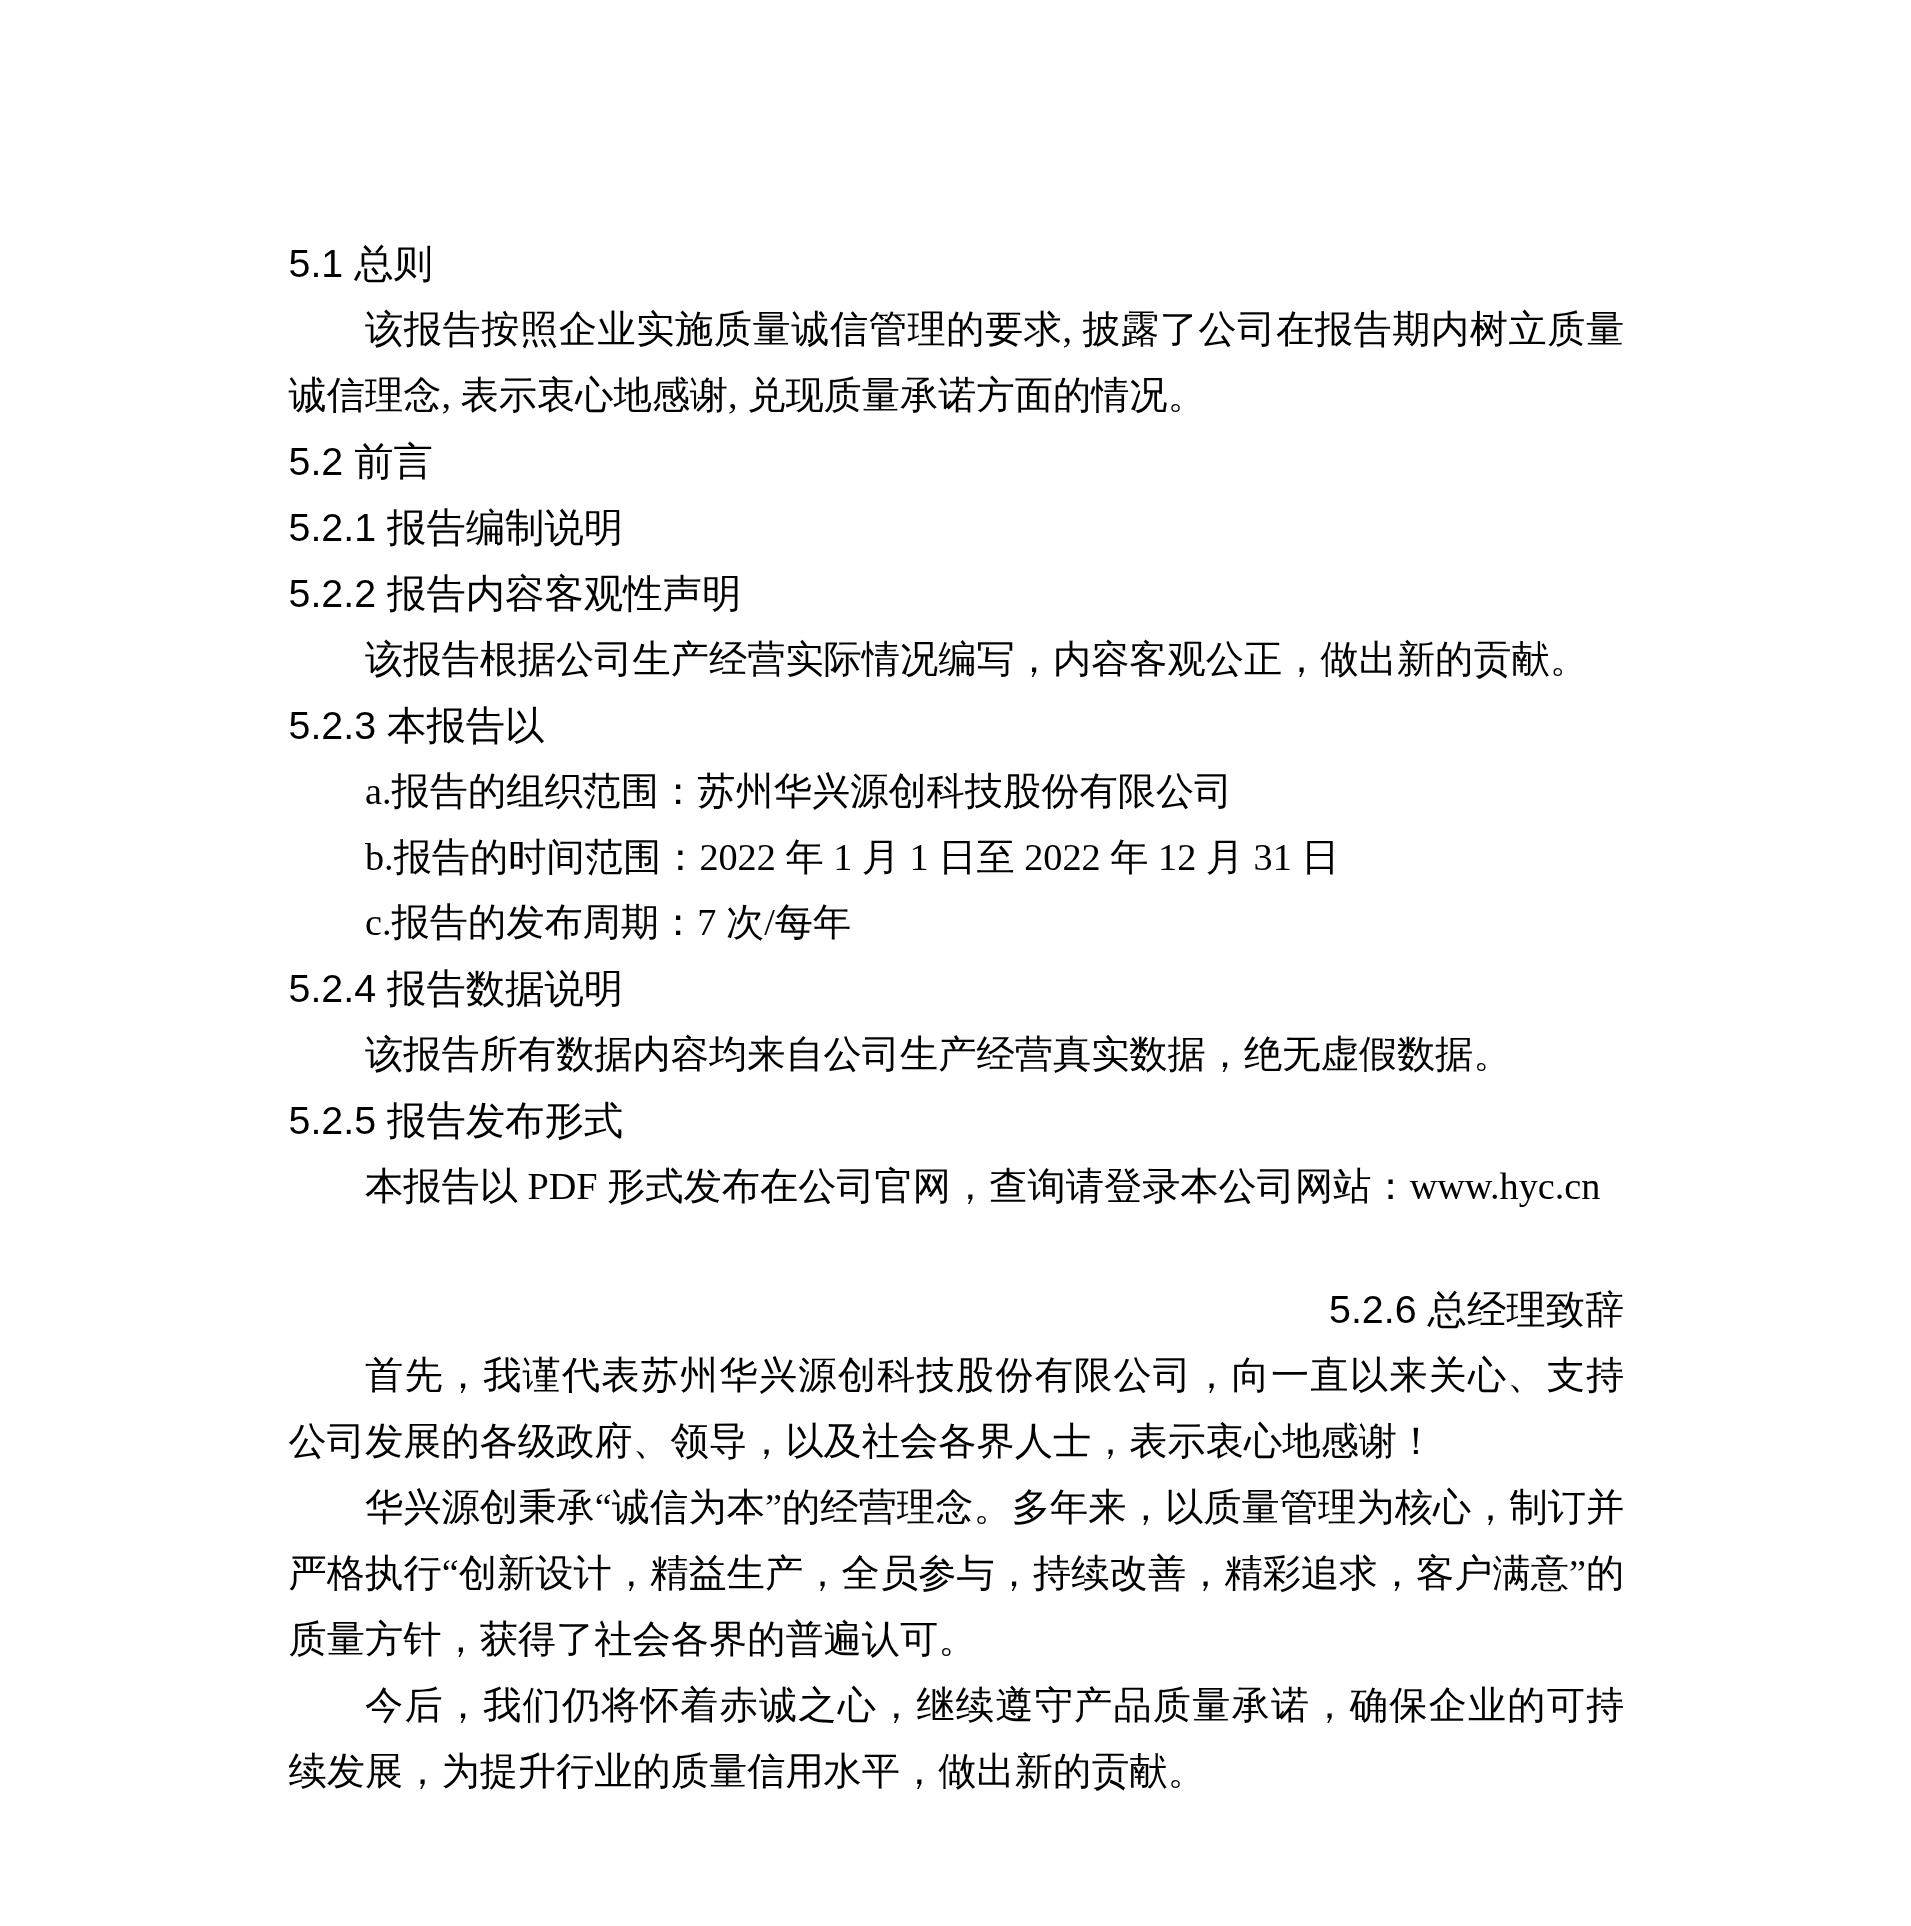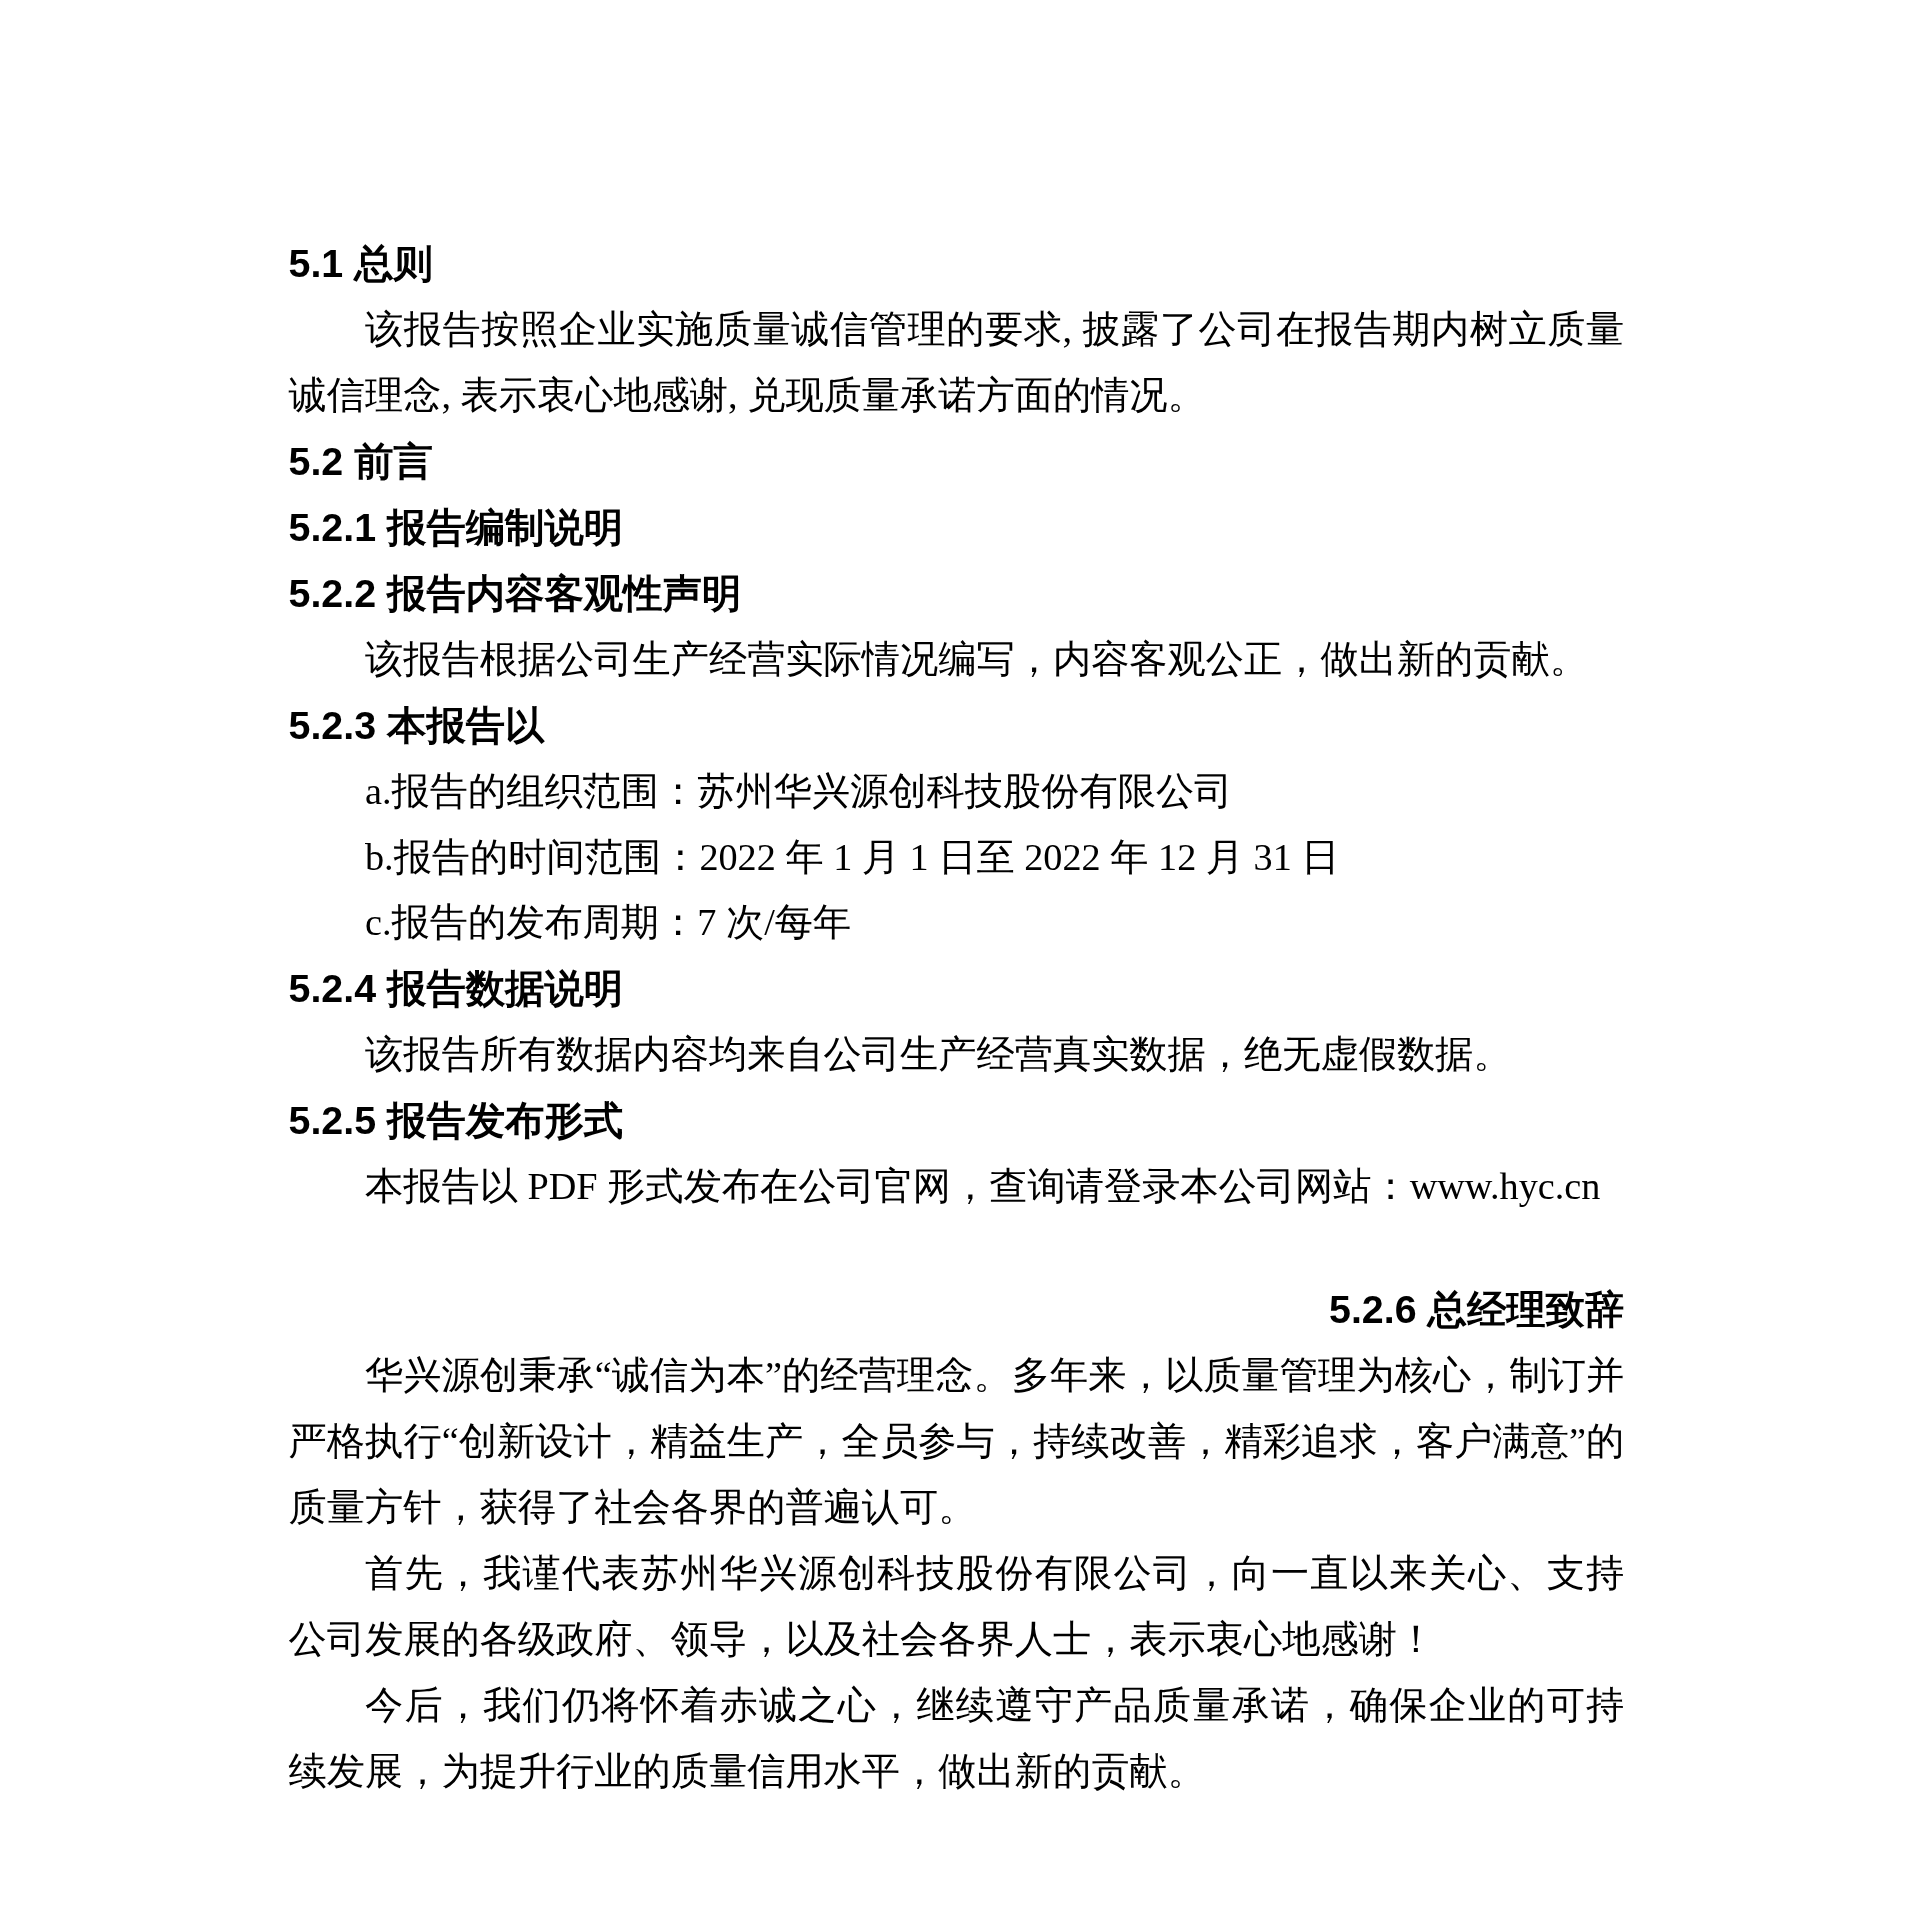--- a/index.html
+++ b/index.html
@@ -17,21 +17,21 @@
     overflow: hidden;
   }
   .content {
     position: absolute;
     left: 15.1vw;
     width: 69.9vw;
     top: 12.1vw;
   }
   .heading {
     font-family: "Liberation Sans", sans-serif;
-    font-weight: bold;
+    font-weight: normal;
     font-size: 2.06vw;
     line-height: 3.45vw;
     white-space: nowrap;
   }
   .heading.spaced {
     margin-top: 3vw;
     text-align: right;
   }
   .para {
     font-size: 2vw;
@@ -53,19 +53,19 @@
       <div class="para">该报告根据公司生产经营实际情况编写，内容客观公正，做出新的贡献。</div>
       <div class="heading">5.2.3 本报告以</div>
       <div class="para">a.报告的组织范围：苏州华兴源创科技股份有限公司</div>
       <div class="para">b.报告的时间范围：2022 年 1 月 1 日至 2022 年 12 月 31 日</div>
       <div class="para">c.报告的发布周期：7 次/每年</div>
       <div class="heading">5.2.4 报告数据说明</div>
       <div class="para">该报告所有数据内容均来自公司生产经营真实数据，绝无虚假数据。</div>
       <div class="heading">5.2.5 报告发布形式</div>
       <div class="para">本报告以 PDF 形式发布在公司官网，查询请登录本公司网站：www.hyc.cn</div>
       <div class="heading spaced">5.2.6 总经理致辞</div>
+      <div class="para">首先，我谨代表苏州华兴源创科技股份有限公司，向一直以来关心、支持公司发展的各级政府、领导，以及社会各界人士，表示衷心地感谢！</div>
       <div class="para">华兴源创秉承“诚信为本”的经营理念。多年来，以质量管理为核心，制订并严格执行“创新设计，精益生产，全员参与，持续改善，精彩追求，客户满意”的质量方针，获得了社会各界的普遍认可。</div>
-      <div class="para">首先，我谨代表苏州华兴源创科技股份有限公司，向一直以来关心、支持公司发展的各级政府、领导，以及社会各界人士，表示衷心地感谢！</div>
       <div class="para">今后，我们仍将怀着赤诚之心，继续遵守产品质量承诺，确保企业的可持续发展，为提升行业的质量信用水平，做出新的贡献。</div>
     </div>
 
 </div>
 
 
 </body></html>

